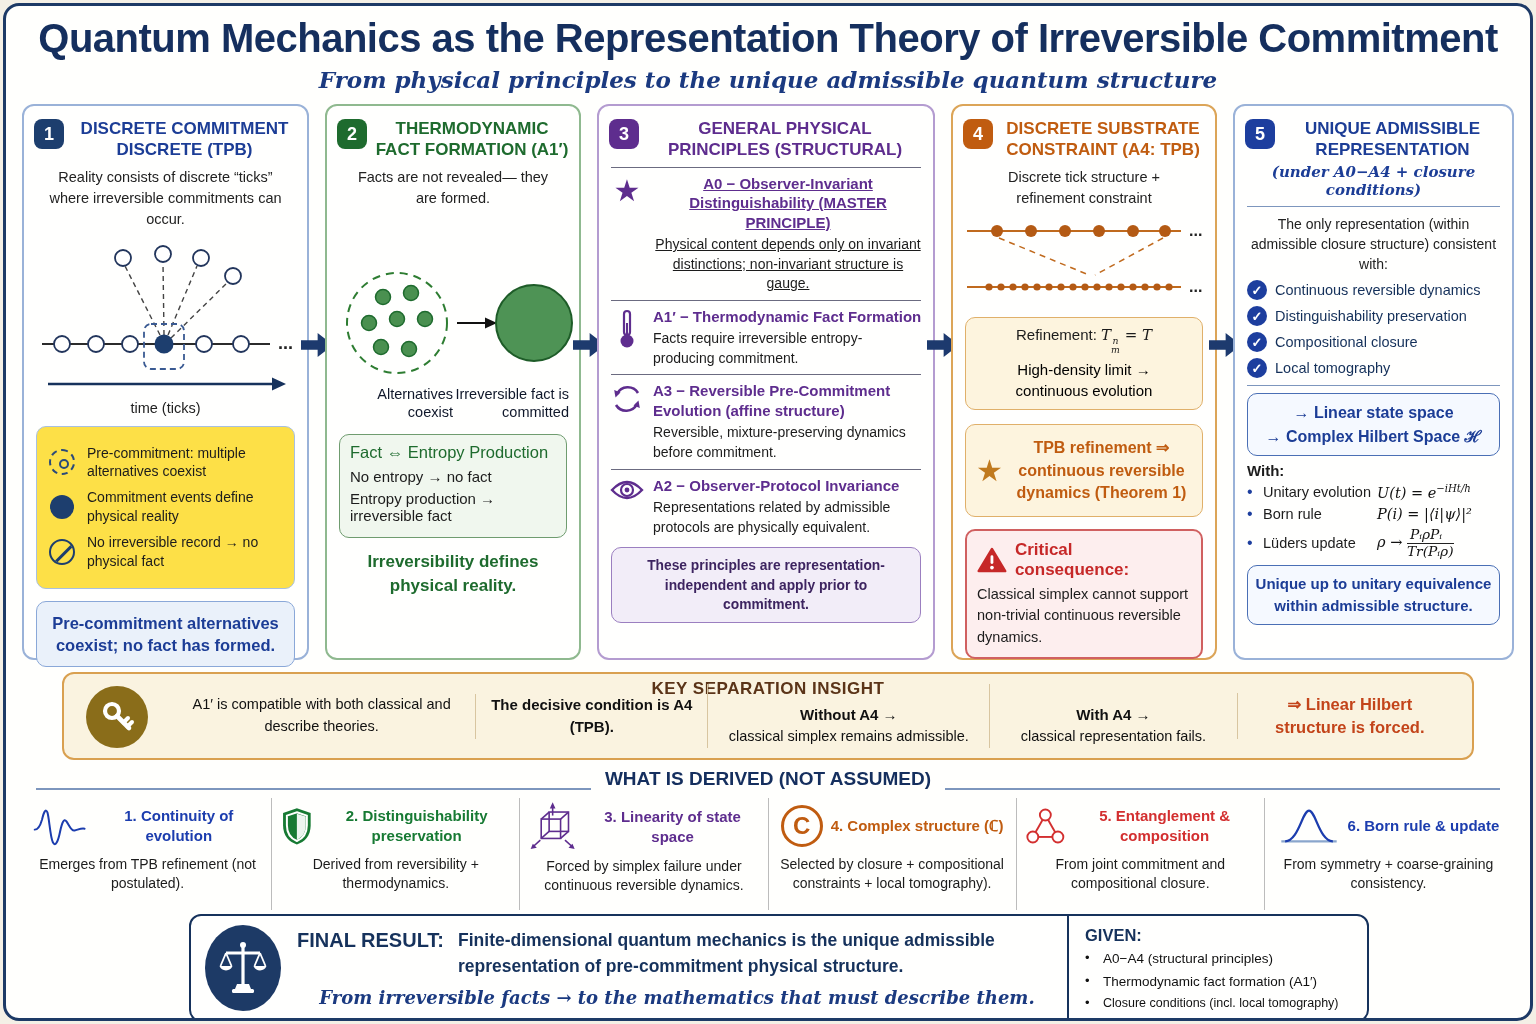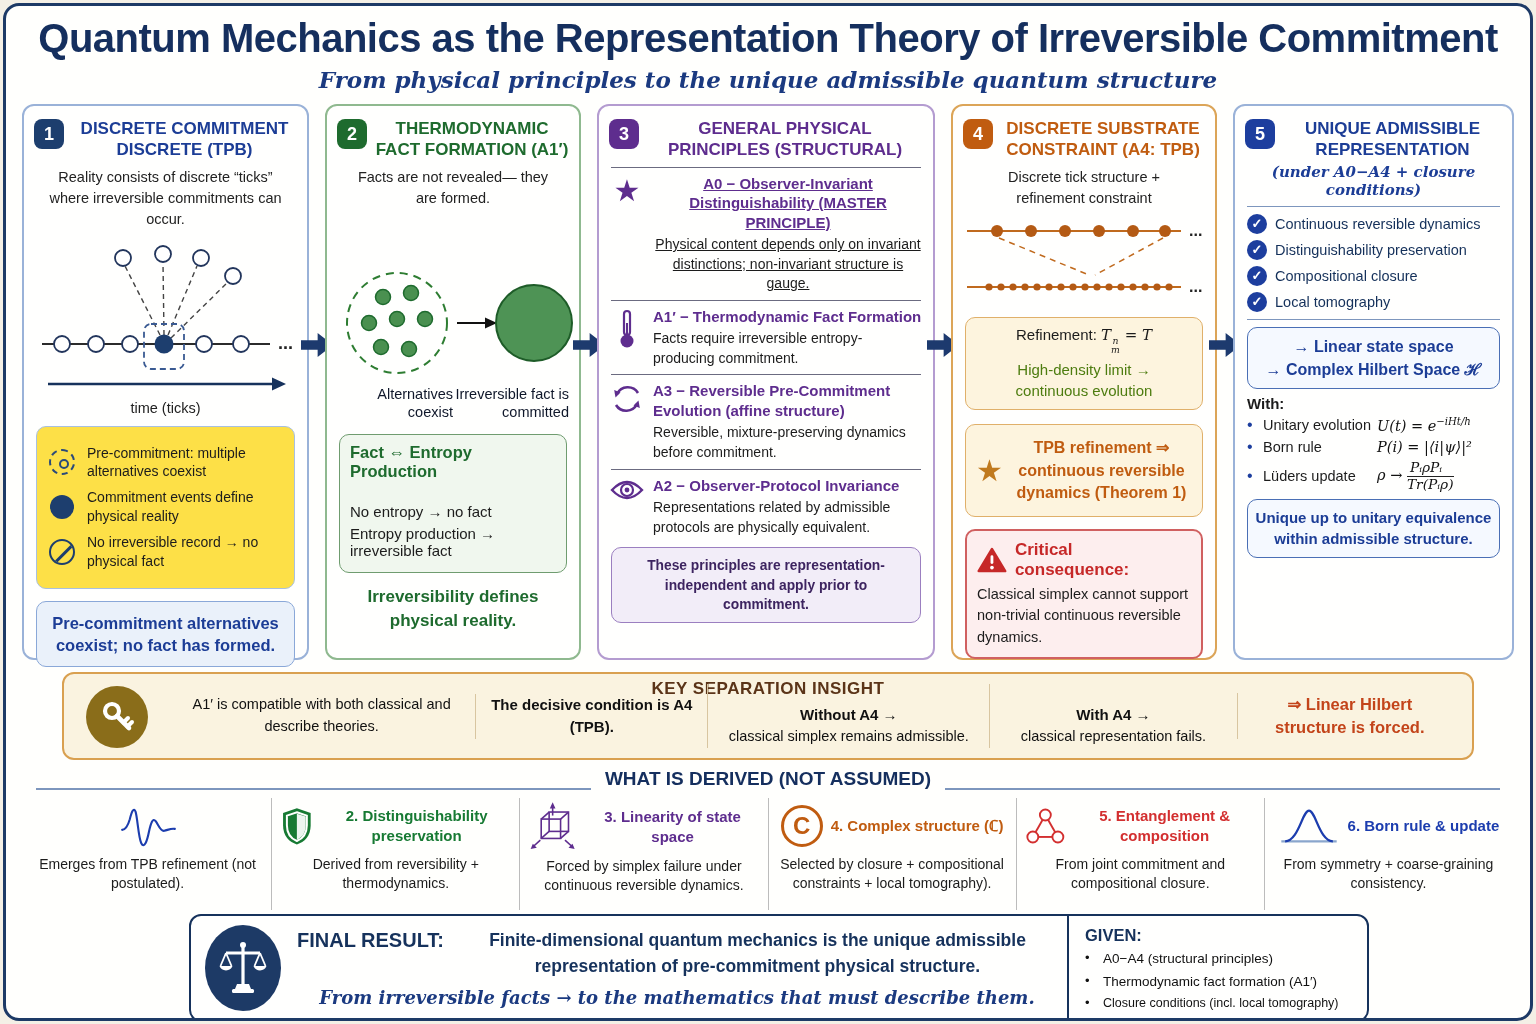--- a/index.html
+++ b/index.html
@@ -51,42 +51,42 @@
   .no-symbol::after { content:""; position:absolute; left:-2px; top:10px; width:32px; height:2.5px;
     background:#1d3e6e; transform:rotate(-45deg); }
   .filled-dot { width:24px; height:24px; background:#1d3e6e; border-radius:50%; }
   .conclusion-1 { margin:12px 2px 0; background:#eaf1fa; border:1.5px solid #8aa8d8; border-radius:10px;
     padding:10px 8px; text-align:center; font-weight:bold; font-size:16.5px; color:#1c3d96; line-height:1.35; }
 
   
   .p2-labels { display:flex; margin-top:2px; }
   .p2-labels div { flex:1; text-align:right; font-size:14.5px; line-height:1.3; color:#0f172a; }
   .fact-box { margin:12px 2px 0; background:#f0f7ee; border:1.5px solid #6f9c6f; border-radius:10px; padding:8px 10px; }
-  .fact-box-title { font-weight:bold; font-size:16.5px; color:#1e6b2e; margin-bottom:22px; }
+  .fact-box-title { font-weight:normal; font-size:16.5px; color:#1e6b2e; margin-bottom:6px; }
   .fact-line { font-size:15px; color:#1c1c1c; margin:5px 0; }
   .conclusion-2 { margin-top:12px; text-align:center; font-weight:bold; font-size:17px; color:#1e6b2e; line-height:1.4; }
 
   
   .p3 .rule { border:none; border-top:1.2px solid #6b6b80; margin:6px 2px; }
   .principle { display:flex; gap:8px; margin:6px 0; }
   .pr-icon { flex:0 0 36px; display:flex; justify-content:center; padding-top:2px; }
   .pr-content { flex:1; }
   .pr-head { font-weight:bold; font-size:15px; color:#5e2d8e; line-height:1.3; }
   .pr-body { font-size:14px; color:#1c1c1c; line-height:1.4; margin-top:3px; }
   .pr-center .pr-head, .pr-center .pr-body { text-align:center;text-decoration:underline; }
   .star-glyph { font-size:30px; color:#5e2d8e; line-height:1; }
   .p3-note { margin:10px 2px 0; background:#f2edf8; border:1.5px solid #9b7fc0; border-radius:10px;
     padding:8px 8px; text-align:center; font-weight:bold; font-size:13.8px; color:#3d2460; line-height:1.4; }
 
   
   .cream-box { margin:8px 2px 0; background:#fdf4de; border:1.5px solid #e0b06a; border-radius:10px; padding:8px 10px; }
   .ref-line { text-align:center; font-size:15px; color:#1c1c1c; }
   .math { font-family:"DejaVu Serif", serif; font-style:italic; }
   .supsub { display:inline-flex; flex-direction:column; font-size:0.62em; line-height:1; vertical-align:-0.45em; font-style:italic; }
-  .hd-line { text-align:center; font-size:15px; color:#4d7c0f; margin-top:5px; line-height:1.4; }
+  .hd-line { text-align:center; font-size:15px; color:#000000; margin-top:5px; line-height:1.4; }
   .theorem-box { display:flex; gap:8px; align-items:center; }
   .theorem-text { flex:1; text-align:center; font-weight:bold; font-size:16px; color:#c05c10; line-height:1.4; }
   .star-orange { font-size:30px; color:#c07a1e; line-height:1; }
   .critical-box { margin:12px 2px 0; background:#fdeeee; border:2px solid #d06060; border-radius:10px; padding:9px 10px; }
   .critical-head { display:flex; gap:8px; align-items:center; }
   .critical-title { font-weight:bold; font-size:17px; color:#c62828; }
   .critical-body { font-size:14.5px; color:#1c1c1c; line-height:1.45; margin-top:4px; }
 
   
   .p5-sub { text-align:center; font-family:"DejaVu Serif", serif; font-style:italic; font-weight:bold;
@@ -139,21 +139,21 @@
     align-items:center; justify-content:center; font-weight:bold; font-size:24px; color:#c05c10; flex:0 0 42px; }
 
   
   .final-box { position:absolute; top:908px; left:183px; width:1180px; height:108px;
     border:2.5px solid #16325c; border-radius:12px; background:#fffffe; display:flex; align-items:center; }
   .scales-wrap { flex:0 0 auto; width:76px; height:86px; background:#1d3a66; border-radius:50%;
     margin:0 16px 0 14px; display:flex; align-items:center; justify-content:center; }
   .final-main { flex:1; padding-right:10px; }
   .final-line1 { display:flex; gap:14px; align-items:flex-start; }
   .final-label { font-weight:bold; font-size:20px; color:#16325c; white-space:nowrap; padding-top:1px; }
-  .final-body { font-weight:bold; font-size:17.5px; color:#16325c; line-height:1.45; max-width:600px;text-align:center; }
+  .final-body { font-weight:bold; font-size:17.5px; color:#16325c; line-height:1.45; max-width:600px; }
   .final-tagline { text-align:center; font-family:"DejaVu Serif", serif; font-style:italic; font-weight:bold;
     font-size:18px; color:#1b3a80; margin-top:8px; }
   .given { flex:0 0 300px; border-left:2px solid #16325c; align-self:stretch; padding:10px 6px 8px 16px; }
   .given-title { font-weight:bold; font-size:16.5px; color:#16325c; }
   .given-item { display:flex; gap:8px; font-size:13.5px; color:#111; margin-top:5px; line-height:1.3; }
   .given-item .bullet { font-size:13px; color:#111; }
 </style>
 </head>
 <body>
 
@@ -391,20 +391,21 @@
         <div class="flow-arrow"></div>
       </div>
 
     <div class="panel p5">
       <div class="panel-head" style="margin-bottom:0">
         <span class="badge b-navy" style="background:#1d3e9e">5</span>
         <span class="panel-title" style="color:#1c3d96">UNIQUE ADMISSIBLE REPRESENTATION</span>
       </div>
       <div class="p5-sub">(under A0−A4 + closure conditions)</div>
       <hr class="rule">
+      <div class="intro" style="font-size:14px">The only representation (within admissible closure structure) consistent with:</div>
       <div class="checklist">
         <div class="check-item">
           <span class="check-ic">✓</span>
           <span class="check-text">Continuous reversible dynamics</span>
         </div>
         <div class="check-item">
           <span class="check-ic">✓</span>
           <span class="check-text">Distinguishability preservation</span>
         </div>
         <div class="check-item">
@@ -485,20 +486,21 @@
 
   <div class="derived-header">
     <span class="derived-title">WHAT IS DERIVED (NOT ASSUMED)</span>
   </div>
   <div class="derived-row">
     <div class="d-cell">
       <div class="d-top">
         <svg width="58" height="46" viewBox="0 0 60 48">
           <path d="M3,28 C7,28 9,24 11,17 C13,9 15,4 17,9 C19,15 20,36 23,42 C26,48 29,40 31,30 C33,21 35,15 38,19 C41,23 43,30 47,29 C51,28 55,26 58,27" fill="none" stroke="#1c3dae" stroke-width="2.2" stroke-linecap="round"></path>
         </svg>
+        <span class="d-head dc-blue">1. Continuity of evolution</span>
       </div>
       <div class="d-body">Emerges from TPB refinement (not postulated).</div>
     </div>
     <div class="d-cell">
       <div class="d-top">
         <svg width="42" height="48" viewBox="0 0 44 50">
           <path d="M22,2 L40,8 V24 C40,38 32,46 22,49 C12,46 4,38 4,24 V8 Z" fill="#177a33"></path>
           <path d="M22,7 L35,11.5 V24 C35,34.5 29.5,41.5 22,44.5 C14.5,41.5 9,34.5 9,24 V11.5 Z" fill="none" stroke="#fff" stroke-width="2.6"></path>
           <path d="M22,9 V43 C29,40 33.5,33.5 33.5,24 V12.5 Z" fill="#ffffff" opacity="0.92"></path>
         </svg>

